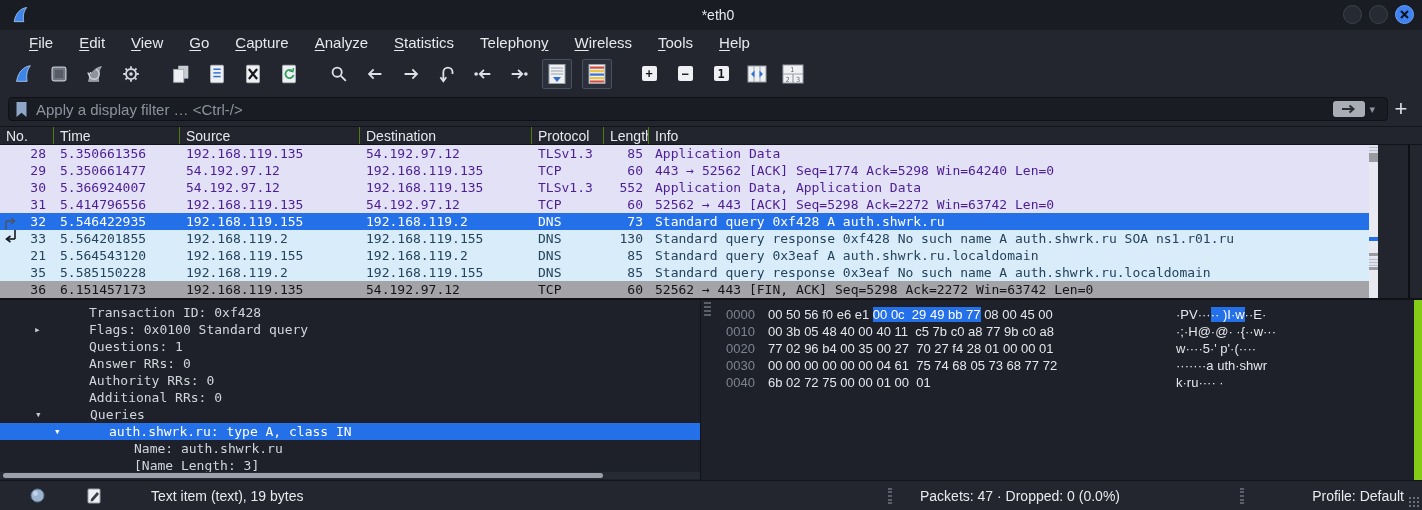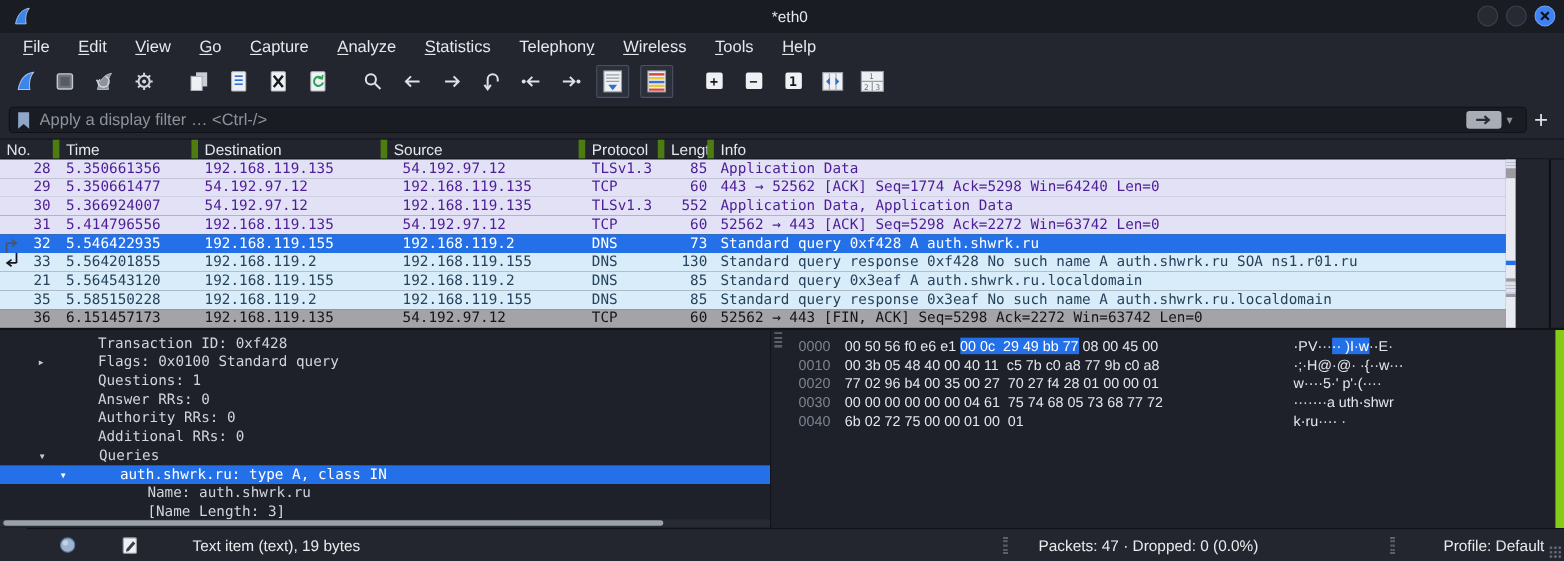--- a/index.html
+++ b/index.html
@@ -10,21 +10,21 @@
   
   .titlebar { height:30px; background:#191c22; display:flex; align-items:center; position:relative; }
   .titlebar .app-fin { margin-left:10px; }
   .titlebar .title { position:absolute; left:14px; right:0; text-align:center; color:#e8eaee; font-size:14px; }
   .winbtns { position:absolute; right:8px; top:5px; display:flex; gap:7px; }
   .winbtn { width:19px; height:19px; border-radius:50%; background:#262a33; border:1px solid #3c414c;
             display:flex; align-items:center; justify-content:center; }
   .winbtn.close { background:#3f82f4; border-color:#6aa0f6; }
 
   
-  .menubar { height:25px; display:flex; align-items:center; padding-left:8px; background:#23262e; }
+  .menubar { height:25px; display:flex; align-items:center; padding-left:16px; background:#23262e; }
   .menu-item { color:#e6e8ec; font-size:15px; padding:0 13px; height:25px; line-height:25px; }
   .menu-item u { text-underline-offset:2px; text-decoration-thickness:1px; }
 
   
   .toolbar { height:37px; display:flex; align-items:center; padding-left:10px; gap:10px; background:#23262e; }
   .tbtn { width:26px; height:28px; display:flex; align-items:center; justify-content:center; }
   .tbtn.gapL { margin-left:14px; }
   .tbtn.boxed { border:1px solid #4a5160; background:#2b303b; border-radius:2px; width:30px; height:30px; }
   .tbox { width:15px; height:15px; background:#eef0f3; color:#14161a; font-weight:bold; font-size:12px;
           display:flex; align-items:center; justify-content:center; border-radius:2px;
@@ -38,21 +38,21 @@
                        font-size:15px; margin-left:8px; font-family:"Liberation Sans", sans-serif; }
   .filter-wrap input::placeholder { color:#8d939e; }
   .apply-btn { width:32px; height:16px; background:#a8adb6; border-radius:3px; display:flex;
                align-items:center; justify-content:center; }
   .apply-caret { color:#8d939e; font-size:11px; margin:0 6px 0 4px; }
   .plus-btn { width:26px; text-align:center; color:#dde1e7; font-size:22px; font-weight:400; line-height:24px; }
 
   
   .plist-header { height:19px; display:flex; background:#22252e; border-top:1px solid #121419;
                   border-bottom:1px solid #121419; color:#e4e7ec; font-size:14px; }
-  .hcell { border-right:6px solid #4d7c0f; padding-left:6px; line-height:18px; overflow:hidden; white-space:nowrap; }
+  .hcell { border-right:1px solid #4d7c0f; padding-left:6px; line-height:18px; overflow:hidden; white-space:nowrap; }
   .c0 { width:54px; } .c1 { width:126px; } .c2 { width:180px; } .c3 { width:172px; }
   .c4 { width:72px; }  .c5 { width:45px; }  .c6 { flex:1; border-right:none; }
   .plist-body { position:relative; height:153px; width:1410px; background:#1e2129; border-right:2px solid #0d0f13; }
   .prow { display:flex; height:17px; font-family:"DejaVu Sans Mono", monospace; font-size:13px;
           width:1369px; position:relative; }
   .pcell { overflow:hidden; white-space:pre; line-height:17px; padding-left:6px; }
   .pcell.c0 { text-align:right; padding-right:8px; padding-left:0; }
   .pcell.c5 { text-align:right; padding-right:6px; padding-left:0; }
   .row-lav  { background:#e2e1f6; color:#4c1d95; }
   .row-blue { background:#d8ecf9; color:#26435c; }
@@ -84,21 +84,21 @@
   .hexpane { position:relative; flex:1; height:180px; overflow:hidden; border-right:8px solid #84cc16;
              font-family:Liberation Sans, sans-serif; font-size:13px; padding-top:6px; }
   .hexrow { display:flex; height:17px; line-height:17px; white-space:pre; color:#e3e7ec; }
   .hexrow .off { width:42px; margin-left:12px; color:#7d8490; }
   .hexrow .hex { width:380px; }
   .hexrow .ascii { margin-left:28px; }
   .hexsel { background:#2470e8; color:#ffffff; }
 
   
   .statusbar { height:30px; background:#23262e; border-top:1px solid #11131a; display:flex;
-               align-items:center; color:#e8eaee; font-size:14px; position:relative;margin-left:24px; }
+               align-items:center; color:#e8eaee; font-size:14px; position:relative; }
   .st-ico1 { margin-left:30px; } .st-ico2 { margin-left:42px; }
   .st-field { margin-left:50px; }
   .st-dots { width:4px; height:16px; border-left:2px dotted #5a606c; border-right:2px dotted #5a606c; }
   .st-dots.d1 { position:absolute; left:888px; } .st-dots.d2 { position:absolute; left:1240px; }
   .st-packets { position:absolute; left:920px; }
   .st-profile { position:absolute; right:18px; }
   .grip { position:absolute; right:2px; bottom:2px; width:12px; height:12px;
           background:radial-gradient(circle at 2px 2px, #6a707a 1px, transparent 1.3px);
           background-size:4px 4px; }
 
@@ -331,22 +331,22 @@
           </svg>
         </span>
       <span class="apply-caret">▾</span>
     </div>
     <div class="plus-btn">+</div>
   </div>
 
   <div class="plist-header">
       <div class="hcell c0">No.</div>
       <div class="hcell c1">Time</div>
+      <div class="hcell c2">Source</div>
       <div class="hcell c3">Destination</div>
-      <div class="hcell c2">Source</div>
       <div class="hcell c4">Protocol</div>
       <div class="hcell c5">Length</div>
       <div class="hcell c6">Info</div>
     </div>
   <div class="plist-body">
     <div>
         <div class="prow row-lav">
           <div class="pcell c0">28</div>
           <div class="pcell c1">5.350661356</div>
           <div class="pcell c2">192.168.119.135</div>

